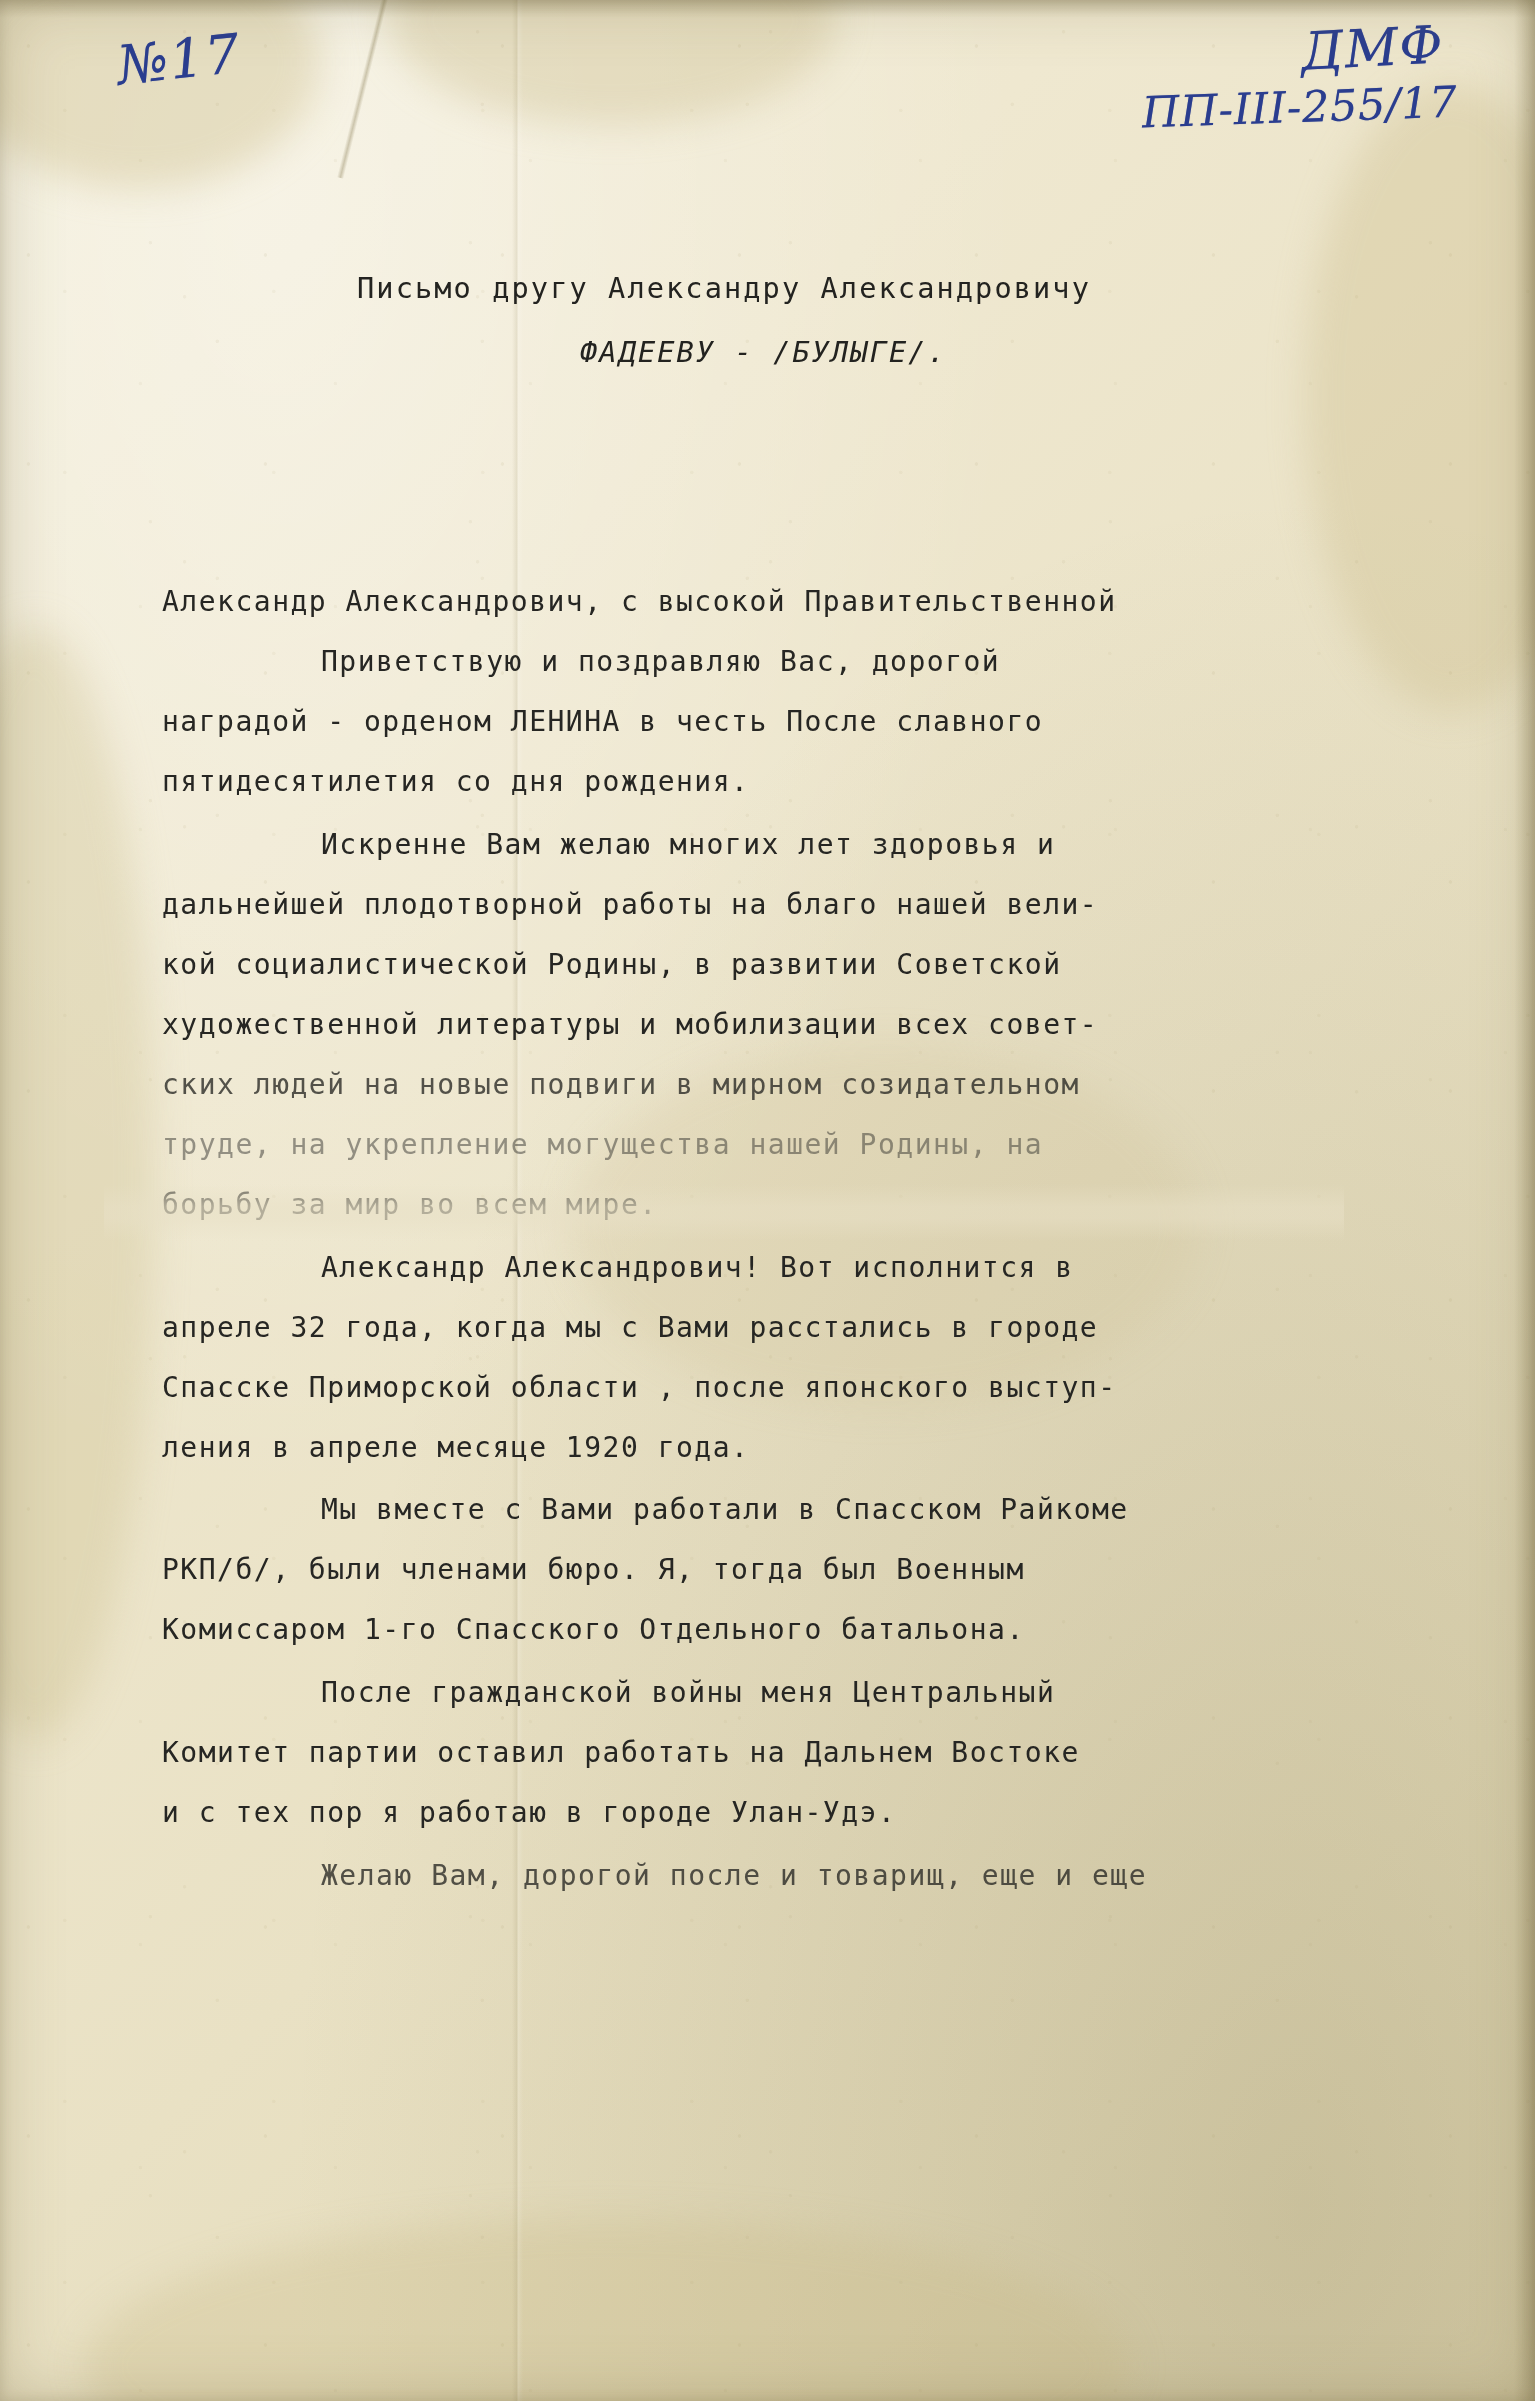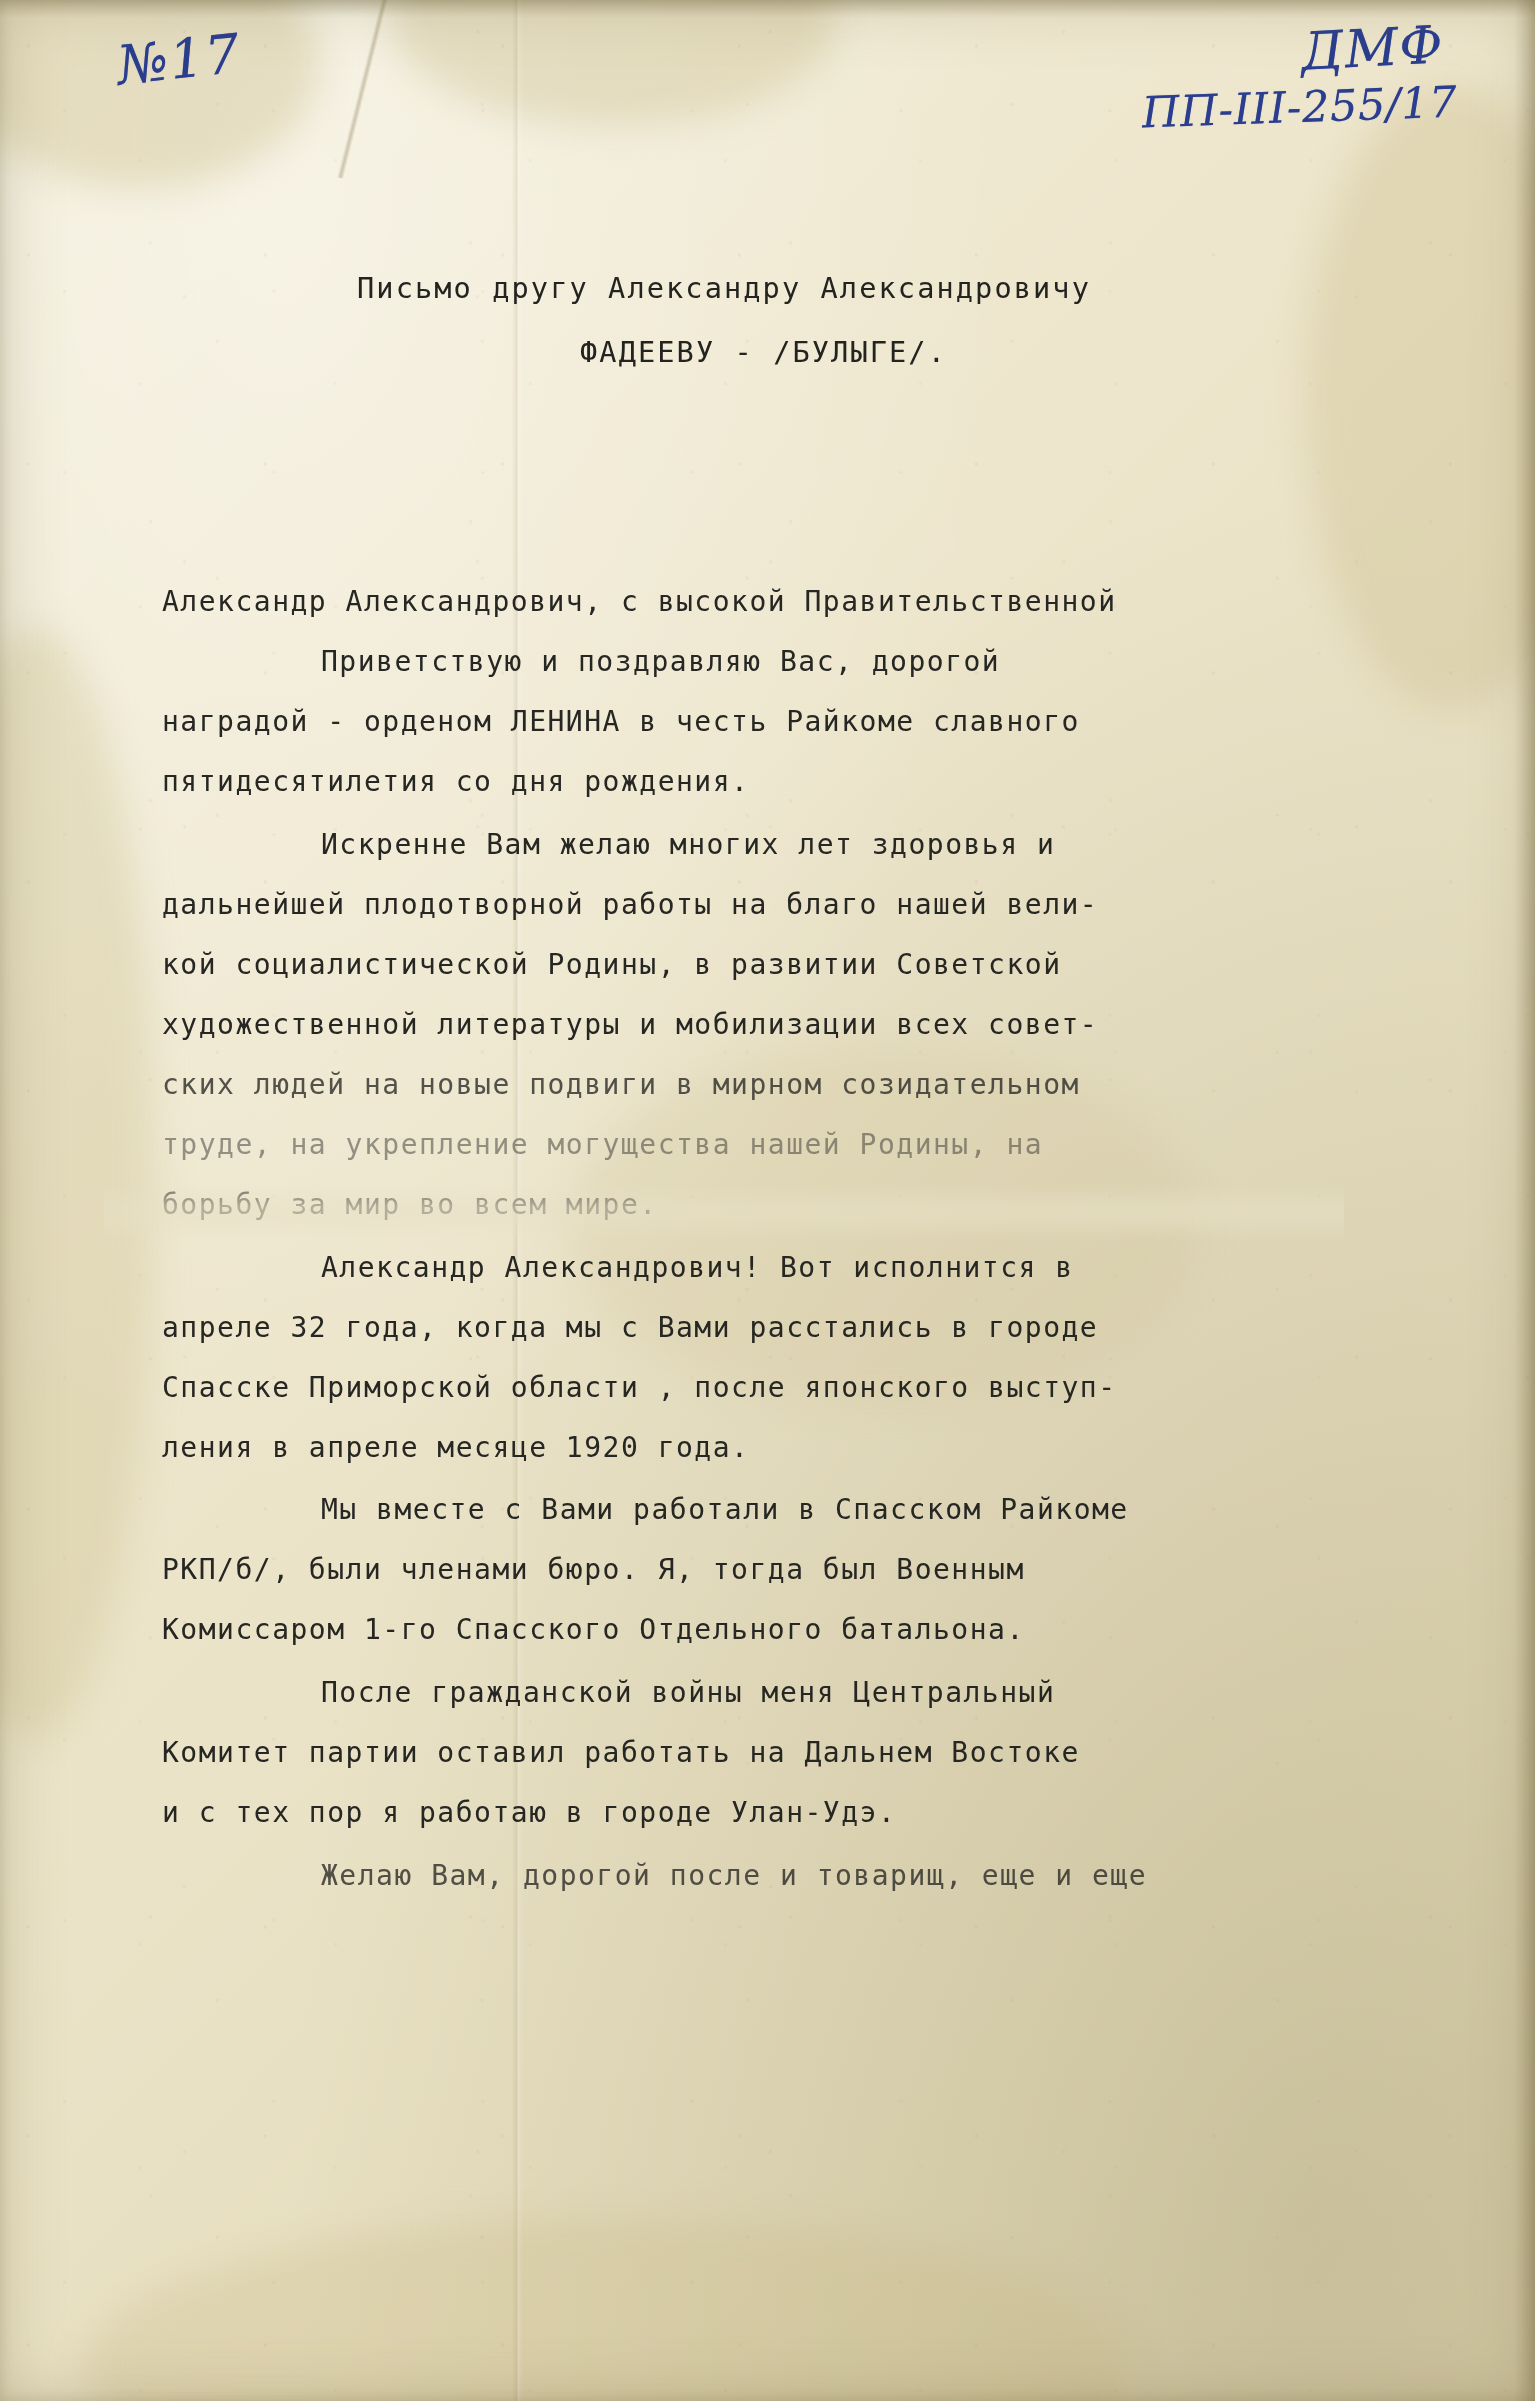--- a/index.html
+++ b/index.html
@@ -126,20 +126,21 @@
   }
   .title-line {
     font-size: 28.6px;
     letter-spacing: 2.1px;
     line-height: 64px;
     color: #232320;
     white-space: nowrap;
   }
   .title-line.second {
     padding-left: 223px;
+    font-style: italic;
   }
   .body-block {
     margin-top: 188px;
     padding-left: 162px;
     padding-right: 111px;
   }
   p.para {
     margin: 0 0 2.8px 0;
   }
   .line {
@@ -193,21 +194,21 @@
     <div class="title-block">
       <div class="title-line">Письмо другу Александру Александровичу</div>
       <div class="title-line second">ФАДЕЕВУ - /БУЛЫГЕ/.</div>
     </div>
 
     <div class="body-block">
 
       <p class="para">
         <span class="line" style="display: block;">Александр Александрович, с высокой Правительственной</span>
         <span class="line indent" style="display: block;">Приветствую и поздравляю Вас, дорогой</span>
-        <span class="line" style="display: block;">наградой - орденом ЛЕНИНА в честь Райкоме славного</span>
+        <span class="line" style="display: block;">наградой - орденом ЛЕНИНА в честь После славного</span>
         <span class="line" style="display: block;">пятидесятилетия со дня рождения.</span>
       </p>
 
       <p class="para">
         <span class="line indent" style="display: block;">Искренне Вам желаю многих лет здоровья и</span>
         <span class="line" style="display: block;">дальнейшей плодотворной работы на благо нашей вели-</span>
         <span class="line" style="display: block;">кой социалистической Родины, в развитии Советской</span>
         <span class="line" style="display: block;">художественной литературы и мобилизации всех совет-</span>
         <span class="line faded-3" style="display: block;">ских людей на новые подвиги в мирном созидательном</span>
         <span class="line faded-1" style="display: block;">труде, на укрепление могущества нашей Родины, на</span>

